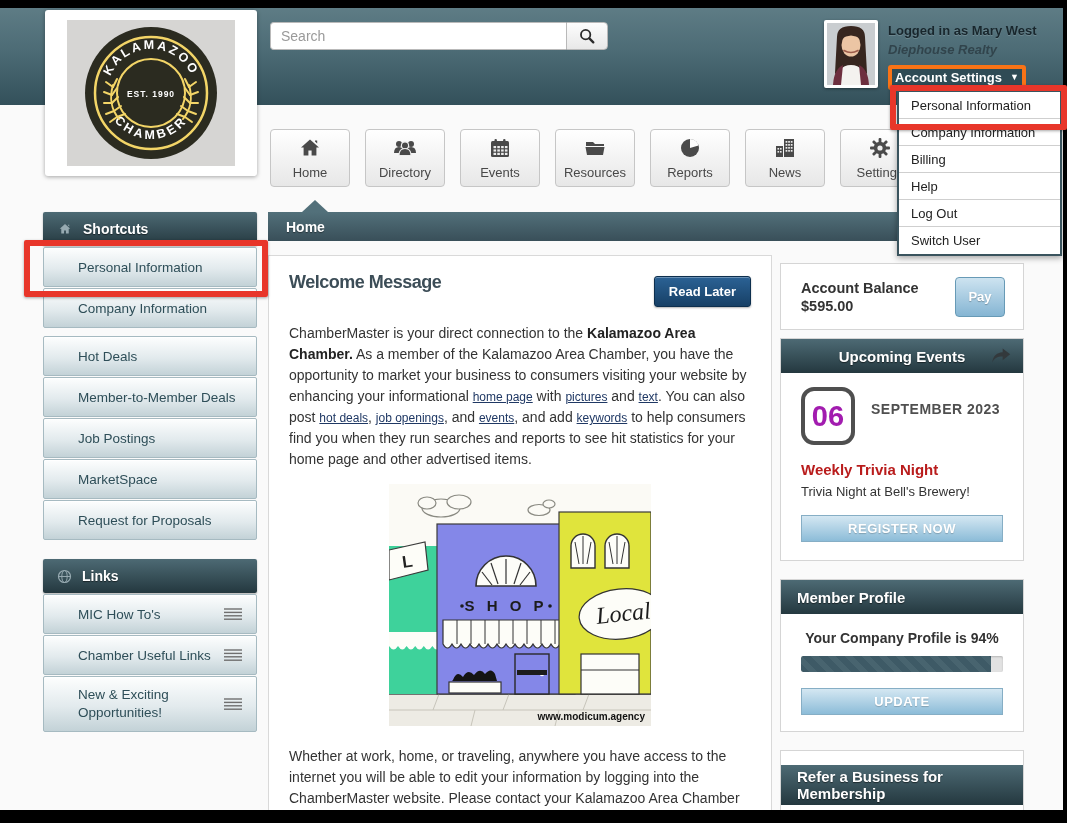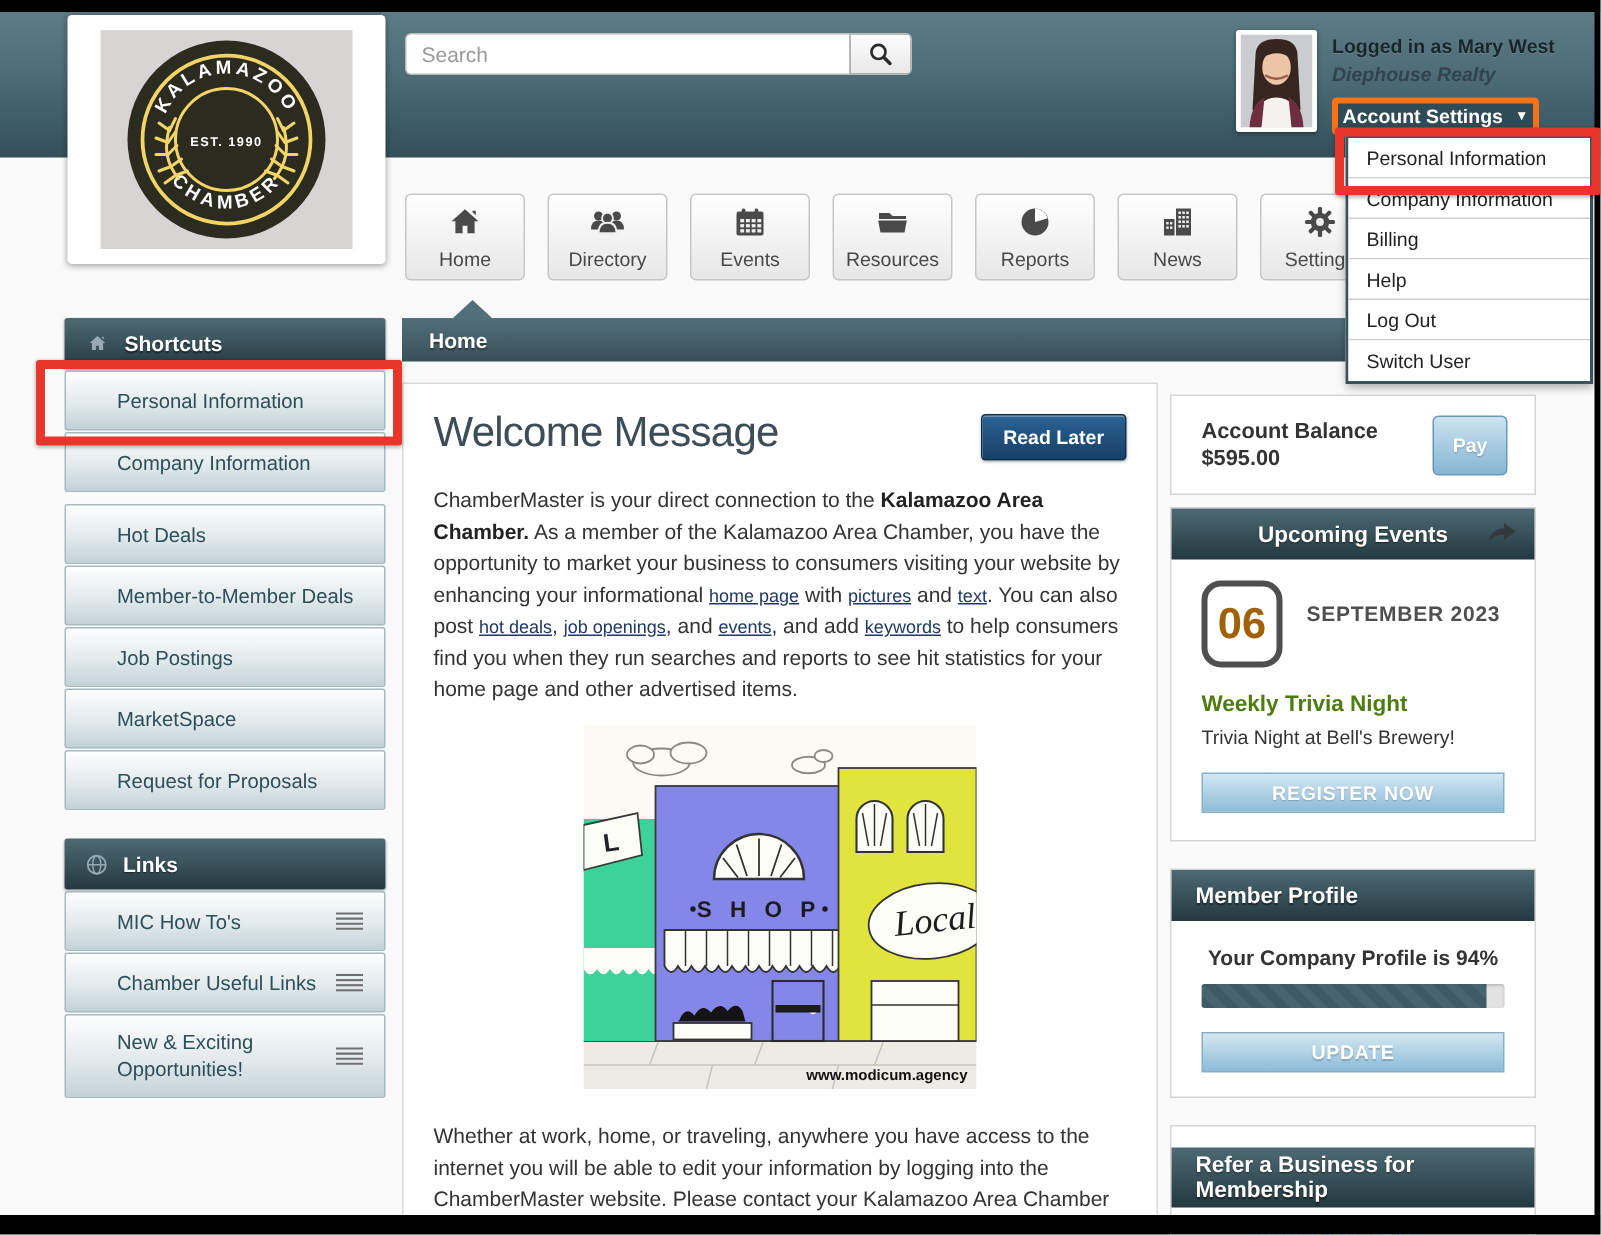--- a/index.html
+++ b/index.html
@@ -66,21 +66,21 @@
   .side-item .grow { flex:1; }
   .gap-before { margin-top:8px; }
   .links-block { margin-top:19px; }
   .side-item.tall { height:56px;gap:28px; }
   .side-item .two-line { flex:1; line-height:1.35; }
 
   
   .main-panel { position:absolute; left:268px; top:255px; width:504px; height:557px; background:#fff;
     border:1px solid #d9d9d9; z-index:2; padding:16px 20px; }
   .title-row { display:flex; align-items:flex-start; justify-content:space-between; }
-  .welcome-title { font-size:28px; font-weight:normal; color:#3c4d57; letter-spacing:-0.5px; }
+  .welcome-title { font-size:18px; font-weight:bold; color:#3c4d57; letter-spacing:-0.5px; }
   .read-later { background:linear-gradient(#2b6295,#174066); border:1px solid #0d2f4e; border-radius:3px;
     box-shadow:inset 0 1px 0 rgba(255,255,255,.3), 0 1px 2px rgba(0,0,0,.3);
     color:#fff; font-weight:bold; font-size:13px; padding:7px 14px; cursor:pointer; margin-top:4px;
     font-family:"Liberation Sans", sans-serif; }
   .body-text { margin-top:16px; font-size:14px; color:#333; line-height:1.5; }
   .body-text b { color:#222; }
   .txtlink { color:#1f3864; font-size:12px; text-decoration:underline; cursor:pointer; }
   .illus-wrap { margin:14px auto 10px auto; width:262px; }
   .para2 { margin-top:16px; font-size:14px; color:#333; line-height:1.5; }
 
@@ -98,23 +98,23 @@
     display:flex; align-items:center; color:#fff; font-weight:bold; font-size:15px;
     text-shadow:0 1px 1px rgba(0,0,0,.5); }
   .sec-head.center { justify-content:center; position:relative; }
   .sec-head.pad { padding-left:16px; }
   .share-ico { position:absolute; right:12px; top:8px; }
 
   .events-panel { margin-top:8px; }
   .events-body { padding:14px 20px 18px 20px; }
   .date-row { display:flex; align-items:flex-start; }
   .date-badge { width:54px; height:58px; border:4px solid #4f4f4f; border-radius:13px;
-    display:flex; align-items:center; justify-content:center; font-size:29px; font-weight:bold; color:#a16207; }
+    display:flex; align-items:center; justify-content:center; font-size:29px; font-weight:bold; color:#a21caf; }
   .date-month { margin:14px 0 0 16px; font-weight:bold; font-size:14px; color:#4f4f4f; letter-spacing:0.5px; }
-  .event-title { margin-top:16px; font-weight:bold; font-size:15px; color:#4d7c0f; cursor:pointer; }
+  .event-title { margin-top:16px; font-weight:bold; font-size:15px; color:#b91c1c; cursor:pointer; }
   .event-desc { margin-top:6px; font-size:13px; color:#333; }
   .blue-wide-btn { margin-top:16px; width:100%; height:27px; border:1px solid #86aec5; border-radius:0;
     background:linear-gradient(#d4e7f2,#8cbcd8); color:#fff; font-weight:bold; font-size:13px;
     letter-spacing:0.5px; cursor:pointer; text-shadow:0 1px 1px rgba(0,0,0,.2);
     font-family:"Liberation Sans", sans-serif; }
 
   .profile-panel { margin-top:18px; }
   .profile-body { padding:16px 20px 16px 20px; text-align:center; }
   .profile-text { font-weight:bold; font-size:14px; color:#333; }
   .progress-track { margin-top:10px; width:100%; height:16px; background:#e2e2e2; border-radius:2px;

